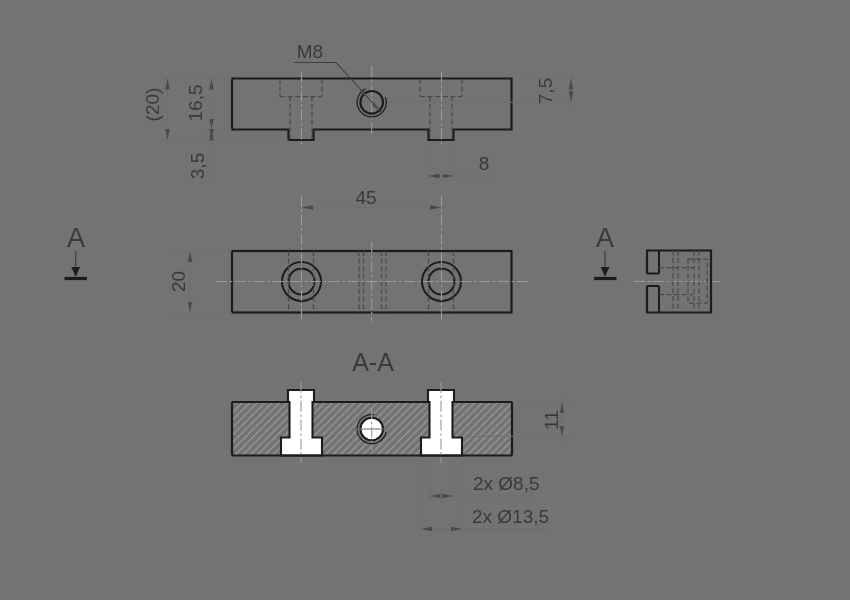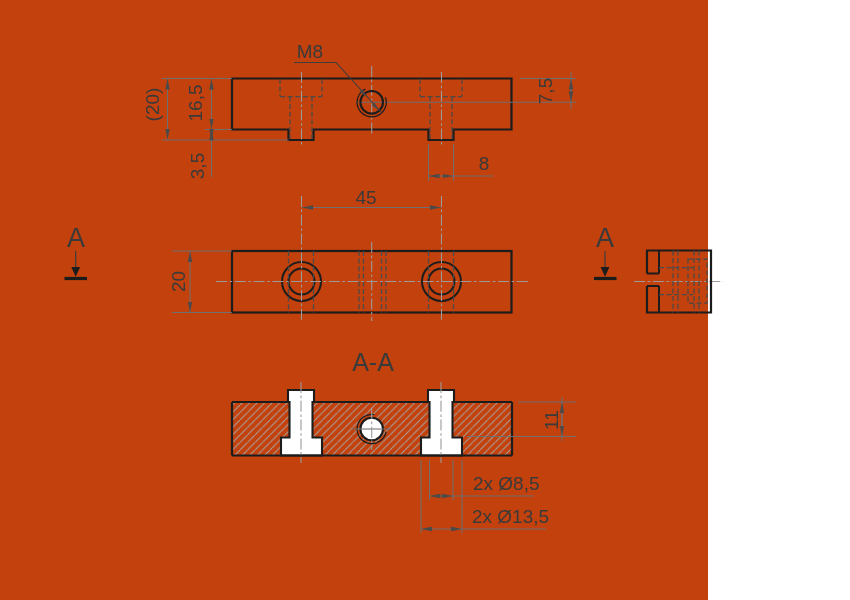--- a/index.html
+++ b/index.html
@@ -1,16 +1,16 @@
 <!DOCTYPE html>
 <html><head>
 <meta charset="utf-8">
 <style>
   html,body{margin:0;padding:0;background:#fff;}
-  #canvas{width:708px;height:600px;background:#c2410c;position:relative;font-family:"Liberation Sans",sans-serif;text-align:right;}
+  #canvas{width:850px;height:600px;background:#737373;position:relative;font-family:"Liberation Sans",sans-serif;text-align:right;}
   svg{display:block;}
   text{font-family:"Liberation Sans",sans-serif;fill:#3a3a3a;}
   .dimtext{font-size:19px;}
   .bigtext{font-size:25px;}
   .sectext{font-size:27px;}
   .outline{stroke:#1c1c1c;stroke-width:2.2;fill:none;stroke-linejoin:miter;}
   .feature{stroke:#1c1c1c;stroke-width:2.1;fill:#ffffff;}
   .thin{stroke:#1c1c1c;stroke-width:1.2;fill:none;}
   .hid{stroke:#4a4a4a;stroke-width:1.25;fill:none;stroke-dasharray:5 2.6;}
   .cl{stroke:#9b9b9b;stroke-width:1.1;fill:none;stroke-dasharray:11 2.6 2.6 2.6;}

